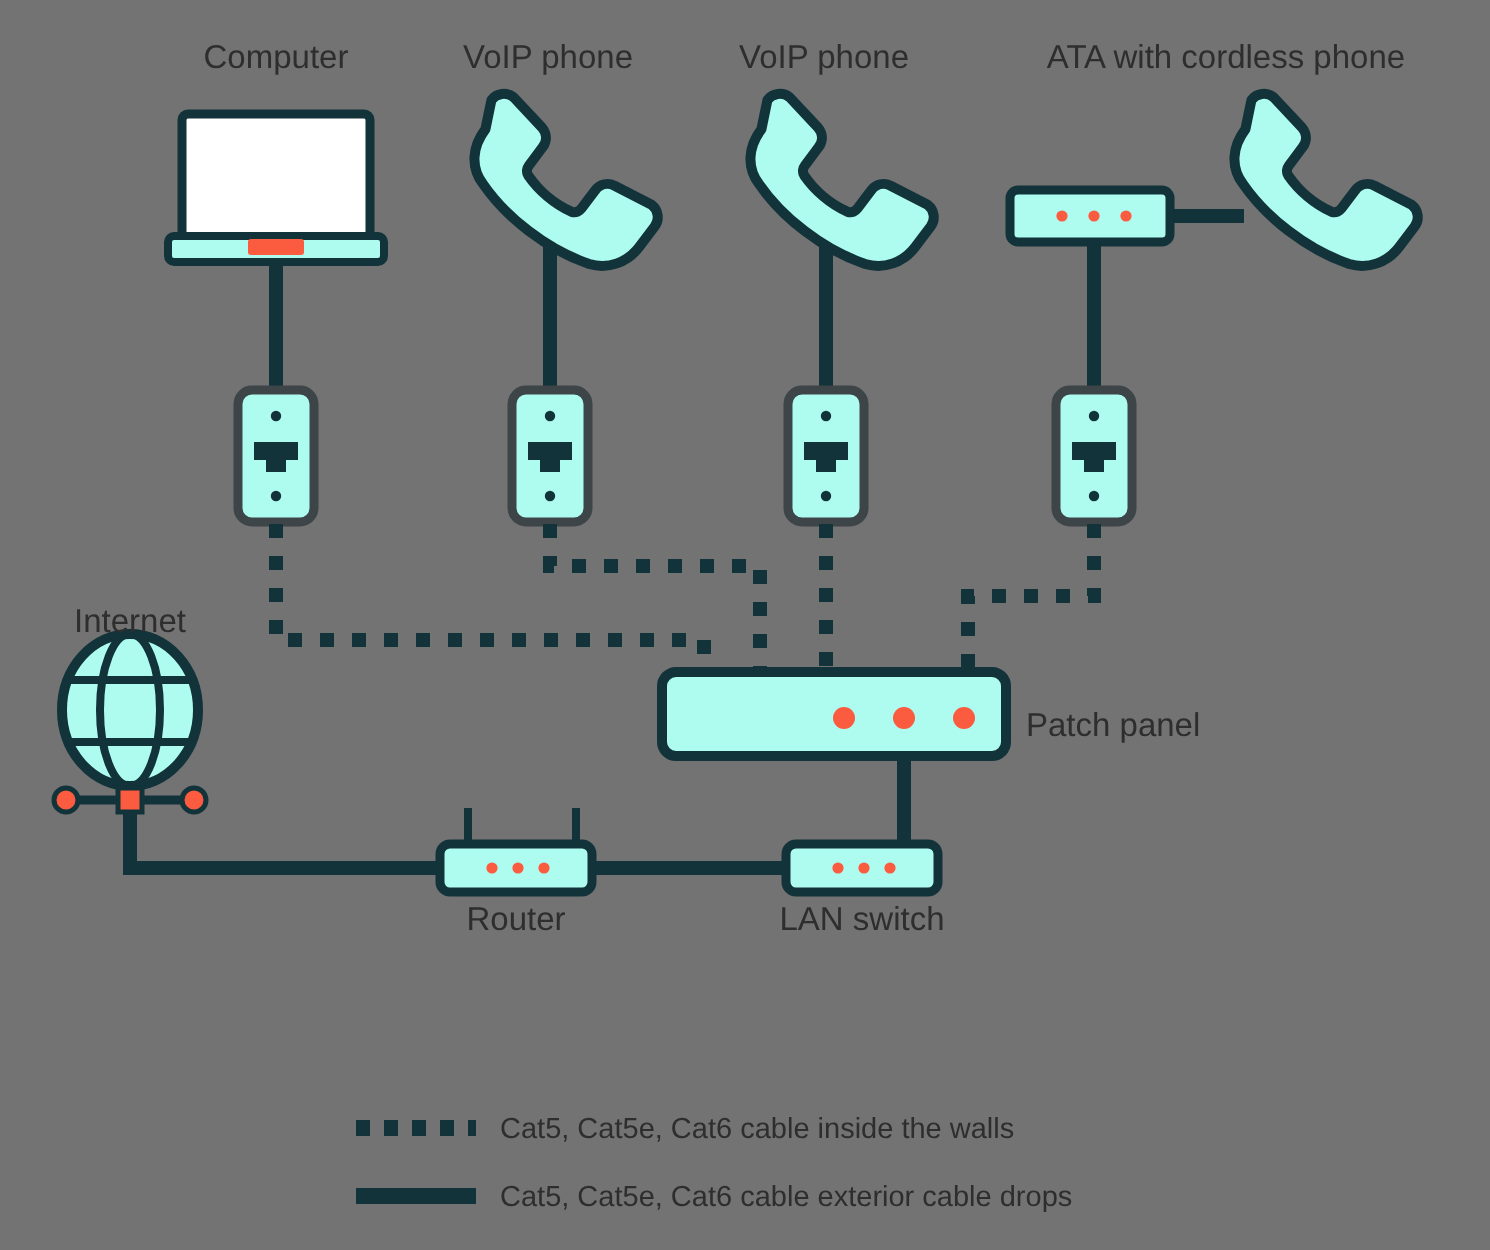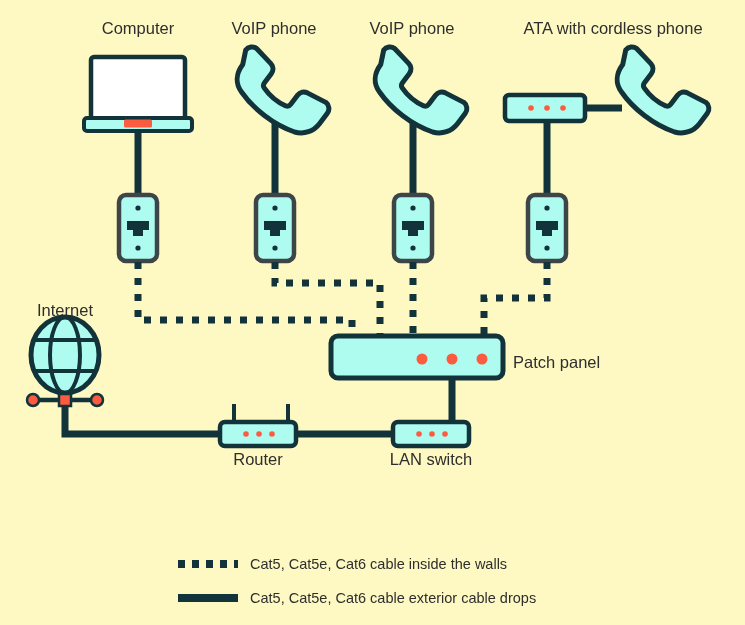--- a/index.html
+++ b/index.html
@@ -10,21 +10,21 @@
   body {
     width: 745px;
     height: 625px;
     font-family: "Liberation Sans", sans-serif;
     overflow: hidden;
   }
   #diagram-root {
     position: relative;
     width: 745px;
     height: 625px;
-    background: #fef9c3;
+    background: #737373;
     text-decoration: underline;
   }
   svg.diagram {
     display: block;
     width: 745px;
     height: 625px;
   }
   text {
     font-family: "Liberation Sans", sans-serif;
     fill: #2b2b2b;

